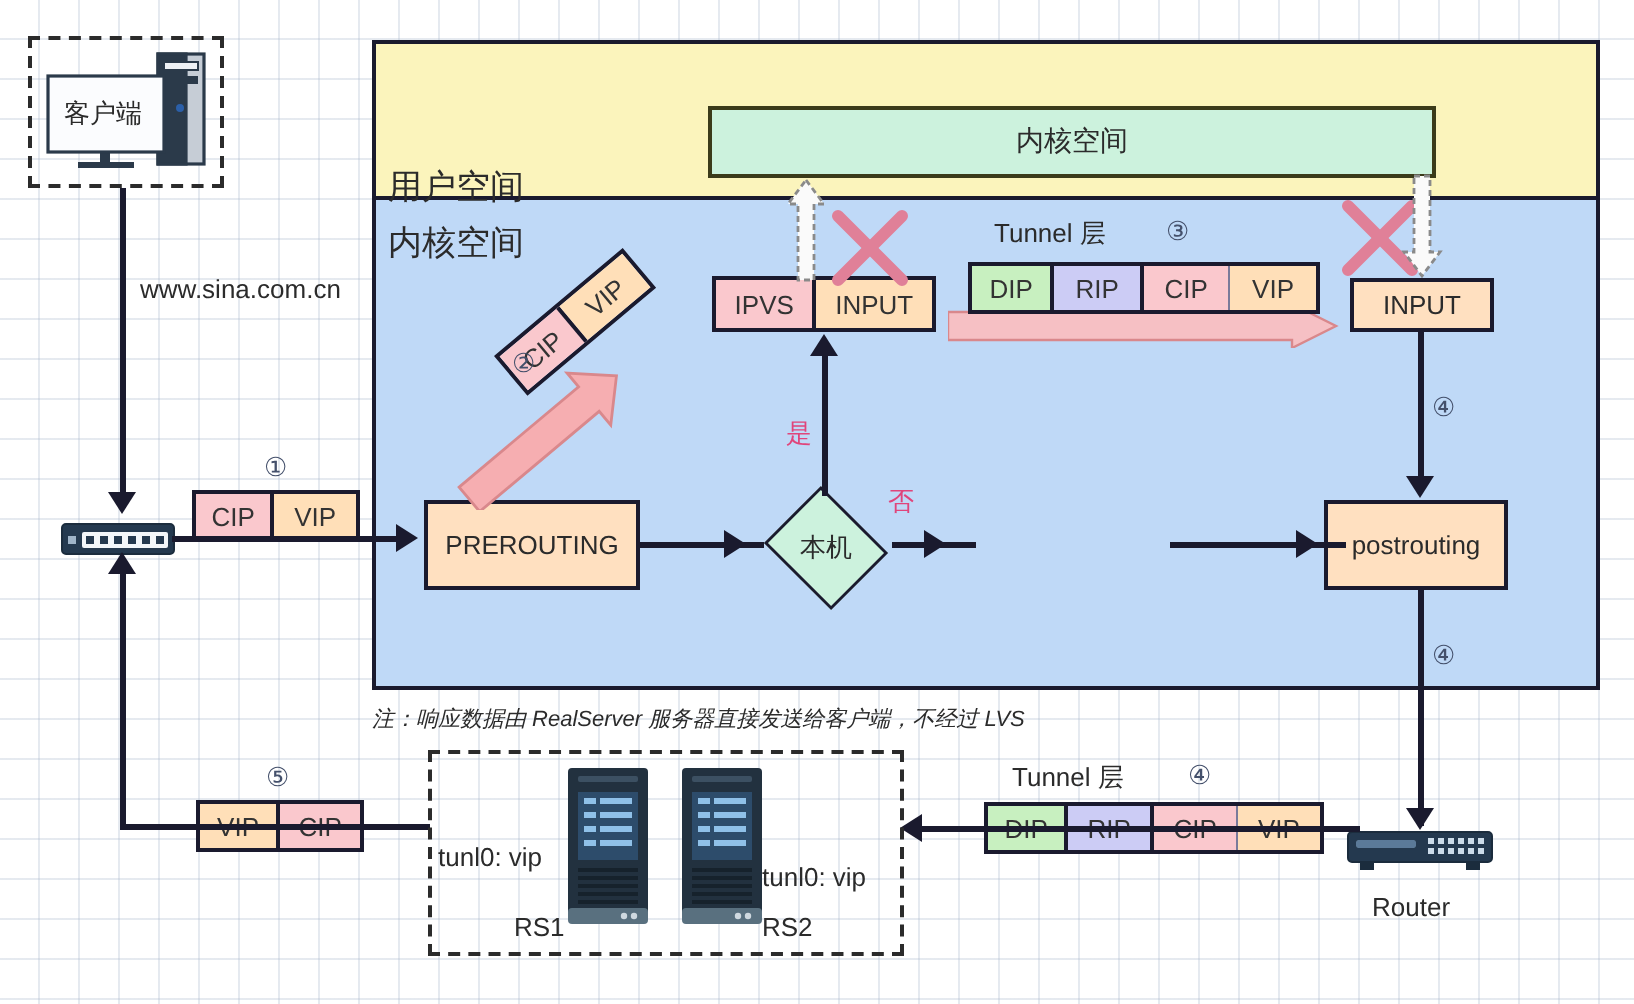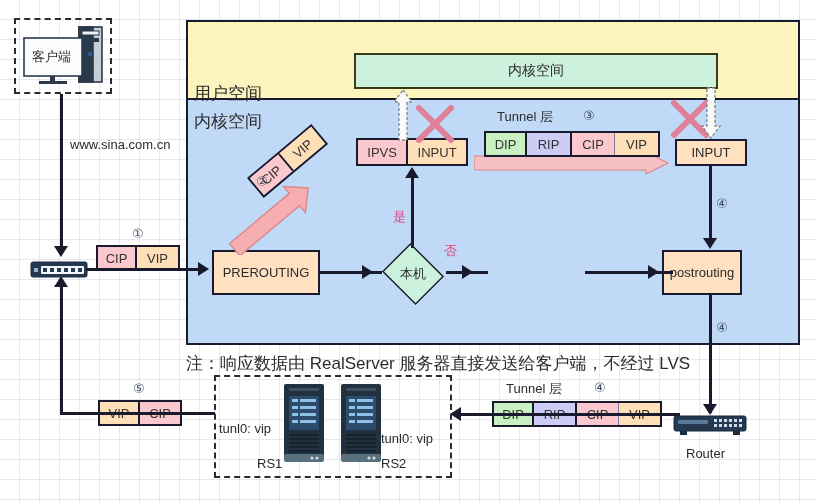--- a/index.html
+++ b/index.html
@@ -132,21 +132,21 @@
   .dashed {
     box-sizing: border-box;
     border: 2px dashed #2b2b2b;
     background: transparent;
   }
 
   
   .t { position: absolute; font-size: 13px; color: #2b2b2b; white-space: nowrap; text-align: right; }
   .t-circ { font-size: 13px; color: #44506b; }
   .t-red  { color: #e0457b; font-size: 13px; }
-  .t-note { font-size: 17px; color: #2b2b2b; }
+  .t-note { font-size: 11px; color: #2b2b2b; font-style: italic; }
 </style>
 </head>
 <body>
 
 <div id="canvas">
 
   <div class="abs" id="userspace"></div>
   <div class="abs" id="kernelspace"></div>
 
   <div class="space-label" style="left:194px; top:82px;">用户空间</div>
@@ -209,21 +209,21 @@
   <div class="t abs" style="left:686px; top:446px;">Router</div>
 
   <div class="abs seg" style="left:356px; top:138px; width:112px; height:28px;">
     <div class="c-pink" style="width:52px;">IPVS</div>
     <div class="c-orange" style="width:60px;">INPUT</div>
   </div>
 
   <div class="abs box box-orange" style="left:212px; top:250px; width:108px; height:45px;">PREROUTING</div>
 
 
-  <div class="abs box box-orange" style="left:662px; top:250px; width:80px; height:45px;">postrouting</div>
+  <div class="abs box box-orange" style="left:662px; top:250px; width:92px; height:45px;">postrouting</div>
 
   <div class="abs box box-orange" style="left:675px; top:139px; width:72px; height:27px;">INPUT</div>
 
   <div class="abs" id="diamond-wrap">
     <div id="diamond-shape"></div>
     <div id="diamond-label">本机</div>
   </div>
   <div class="t t-red abs" style="left:393px; top:208px;">是</div>
   <div class="t t-red abs" style="left:444px; top:242px;">否</div>
 

